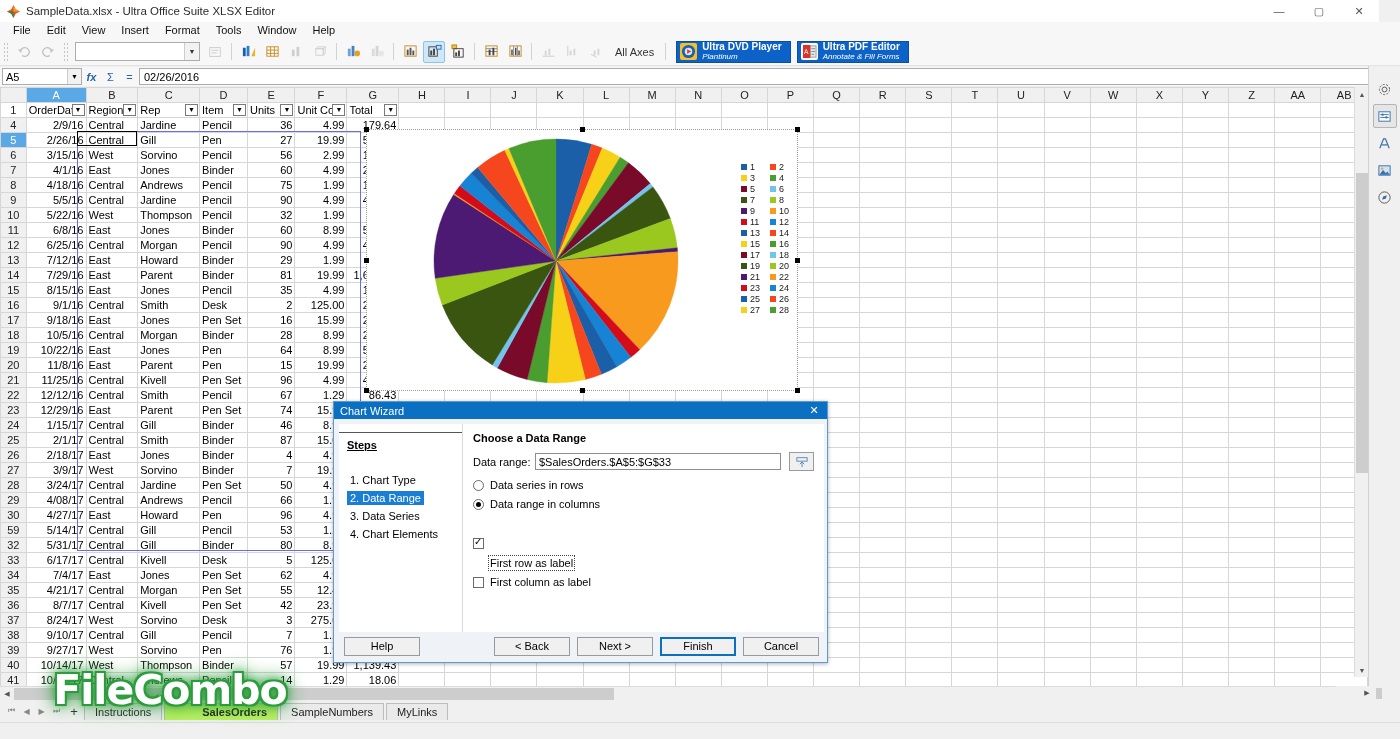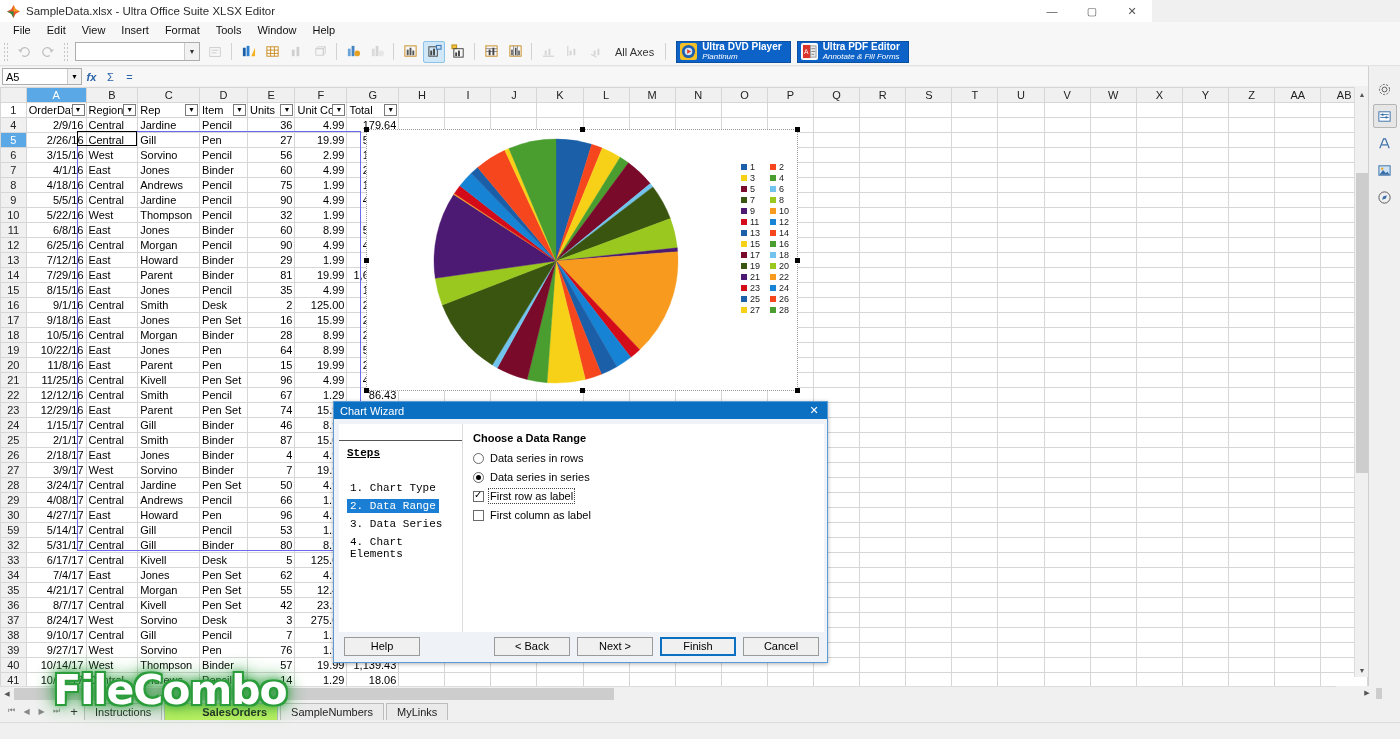--- a/index.html
+++ b/index.html
@@ -7,21 +7,21 @@
   body {
     width:1400px; height:739px; overflow:hidden;
     font-family:"Liberation Sans", sans-serif;
     font-size:11px; color:#000; background:#f0f0f0;
     -webkit-font-smoothing:none;
   }
   #app { position:relative; width:1400px; height:739px; background:#f0f0f0; }
 
   
   .titlebar {
-    position:absolute; left:0; top:0; width:1152px; height:22px;
+    position:absolute; left:0; top:0; width:1379px; height:22px;
     background:#ffffff; display:flex; align-items:center;
   }
   .tb-logo { width:26px; display:flex; justify-content:center; }
   .tb-title { font-size:11.5px; color:#2b2b2b; }
   .tb-btns { margin-left:auto; display:flex; }
   .tb-btn { width:40px; height:22px; display:flex; align-items:center; justify-content:center;
             font-size:11px; color:#555; }
 
   
   .menubar {
@@ -102,39 +102,39 @@
   .lgi { display:flex; align-items:center; gap:3px; }
   .swatch { width:6px; height:6px; display:inline-block; }
 
   
   .dialog { position:absolute; left:333px; top:401px; width:495px; height:262px;
      background:#eff3f7; border:1px solid #5b9bd5; box-shadow:0 1px 4px rgba(0,0,0,.3);}
   .dlg-title { height:17px; background:#0b6fc2; color:#fff; display:flex; align-items:center;
      padding-left:6px; font-size:11px; }
   .dlg-x { margin-left:auto; width:26px; height:17px; display:flex; align-items:center; justify-content:center; font-size:11px;}
   .dlg-body { position:absolute; left:5px; top:22px; width:485px; height:208px; background:#fff; display:flex;}
-  .dlg-steps { width:124px; padding:20px 8px 0 8px; border-right:1px solid #dcdcdc;font-family:Liberation Mono, monospace; }
+  .dlg-steps { width:124px; padding:12px 8px 0 8px; border-right:1px solid #dcdcdc; }
   .steps-h { font-weight:bold; text-decoration:underline; font-size:11px; margin-bottom:4px; }
   .step { font-size:11px; padding:1px 3px; margin-top:4px; }
   .step.cur { background:#1a7fd4; color:#fff; display:inline-block; }
   .dlg-main { flex:1; padding:8px 10px; }
   .dlg-h { font-weight:bold; font-size:11px; margin-bottom:8px; }
   .row { display:flex; align-items:center; margin-bottom:8px; }
   .lbl { width:62px; font-size:11px; }
   .txtfield { flex:1; height:17px; background:#fff; border:1px solid #8d8d8d; padding:0 3px;
       display:flex; align-items:center; font-size:11px; }
   .minibtn { width:25px; height:19px; margin-left:8px; border:1px solid #9a9a9a; background:#f0f0f0;
       display:flex; align-items:center; justify-content:center; }
   .opt { display:flex; align-items:center; gap:6px; margin-bottom:7px; font-size:11px; }
   .radio { width:11px; height:11px; border:1px solid #6b6b6b; border-radius:50%; background:#fff;
      display:flex; align-items:center; justify-content:center; }
   .radio.on::after { content:""; width:5px; height:5px; background:#000; border-radius:50%; }
   .chk { width:11px; height:11px; border:1px solid #6b6b6b; background:#fff; position:relative; }
   .chk.on::after { content:"✓"; position:absolute; left:0px; top:-3px; font-size:10px; color:#000; }
-  .focusbox { outline:1px dotted #444; outline-offset:1px; }
+  .focusbox { outline:1px dotted #444; outline-offset:1px;margin-top:40px; }
   .dlg-foot { position:absolute; left:0; bottom:0; width:495px; height:32px; display:flex;
      align-items:center; padding:0 10px; }
   .dbtn { height:19px; min-width:76px; border:1px solid #9a9a9a; background:#f0f0f0;
      display:flex; align-items:center; justify-content:center; font-size:11px; margin-left:7px; }
   .dbtn.def { border:2px solid #0b6fc2; }
 
   
   .sidebar { position:absolute; right:0; top:66px; width:32px; height:626px;
       background:#f0f0f0; border-left:1px solid #d0d0d0; padding-top:8px; }
   .sbitem { width:24px; height:24px; margin:3px auto; display:flex; align-items:center; justify-content:center;
@@ -369,20 +369,21 @@
   </div>
 
   <div class="formulabar">
     <div class="namebox">
       <span>A5</span>
       <span class="arr">▼</span>
     </div>
     <div class="fbicon" style="font-style:italic;font-weight:bold">fx</div>
     <div class="fbicon">Σ</div>
     <div class="fbicon">=</div>
+    <div class="finput">02/26/2016</div>
   </div>
   <div class="fb-scrollarrow">▼</div>
 
   <div class="sheetwrap">
     <table class="grid" id="grid-table">
         <colgroup>
           <col style="width:26px">
           <col style="width:60px">
           <col style="width:52px">
           <col style="width:62px">
@@ -1858,27 +1859,37 @@
         <div style="border-top:1px solid #555;margin:-4px -8px 6px -8px"></div>
         <div class="steps-h">Steps</div>
         <div style="height:14px"></div>
         <div class="step">1. Chart Type</div>
         <div><span class="step cur">2. Data Range</span></div>
         <div class="step">3. Data Series</div>
         <div class="step">4. Chart Elements</div>
       </div>
       <div class="dlg-main">
         <div class="dlg-h">Choose a Data Range</div>
+        <div class="row">
+          <div class="lbl">Data range:</div>
+          <div class="txtfield">$SalesOrders.$A$5:$G$33</div>
+          <div class="minibtn">
+            <svg width="14" height="12" viewBox="0 0 16 14">
+                <rect x="2" y="2" width="12" height="4" fill="none" stroke="#4a7fb5"></rect>
+                <path d="M8 13 L8 7 M5.5 9.5 L8 7 L10.5 9.5" stroke="#4a7fb5" fill="none"></path>
+              </svg>
+          </div>
+        </div>
         <div class="opt">
           <span class="radio"></span>
           <span>Data series in rows</span>
         </div>
         <div class="opt">
           <span class="radio on"></span>
-          <span>Data series in series</span>
+          <span>Data range in columns</span>
         </div>
         <div class="opt">
           <span class="chk on"></span>
           <span class="focusbox">First row as label</span>
         </div>
         <div class="opt">
           <span class="chk"></span>
           <span>First column as label</span>
         </div>
       </div>

